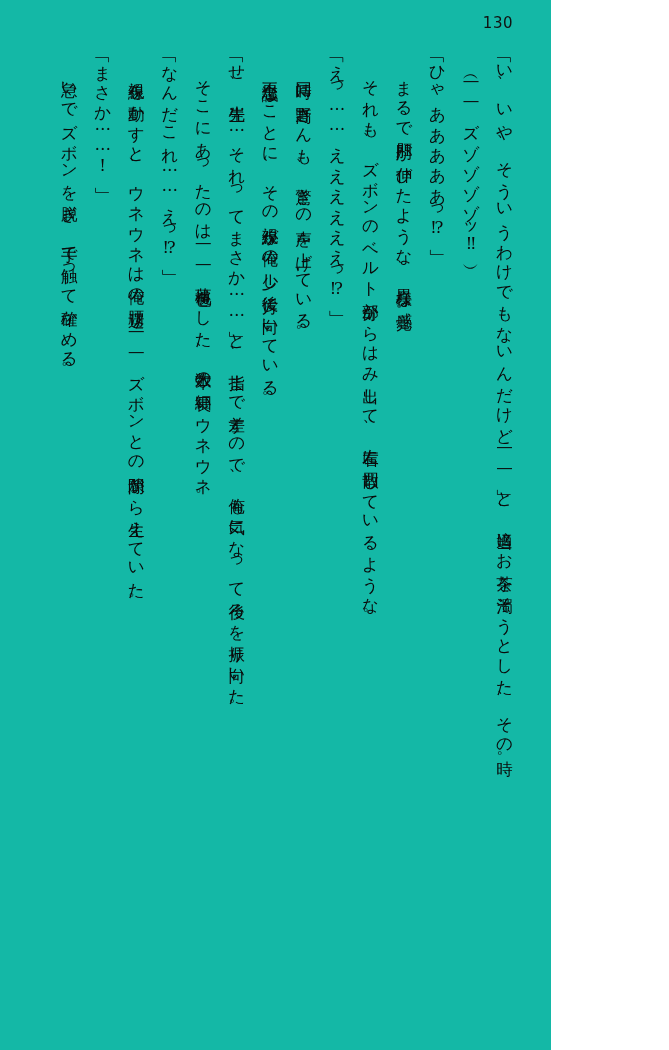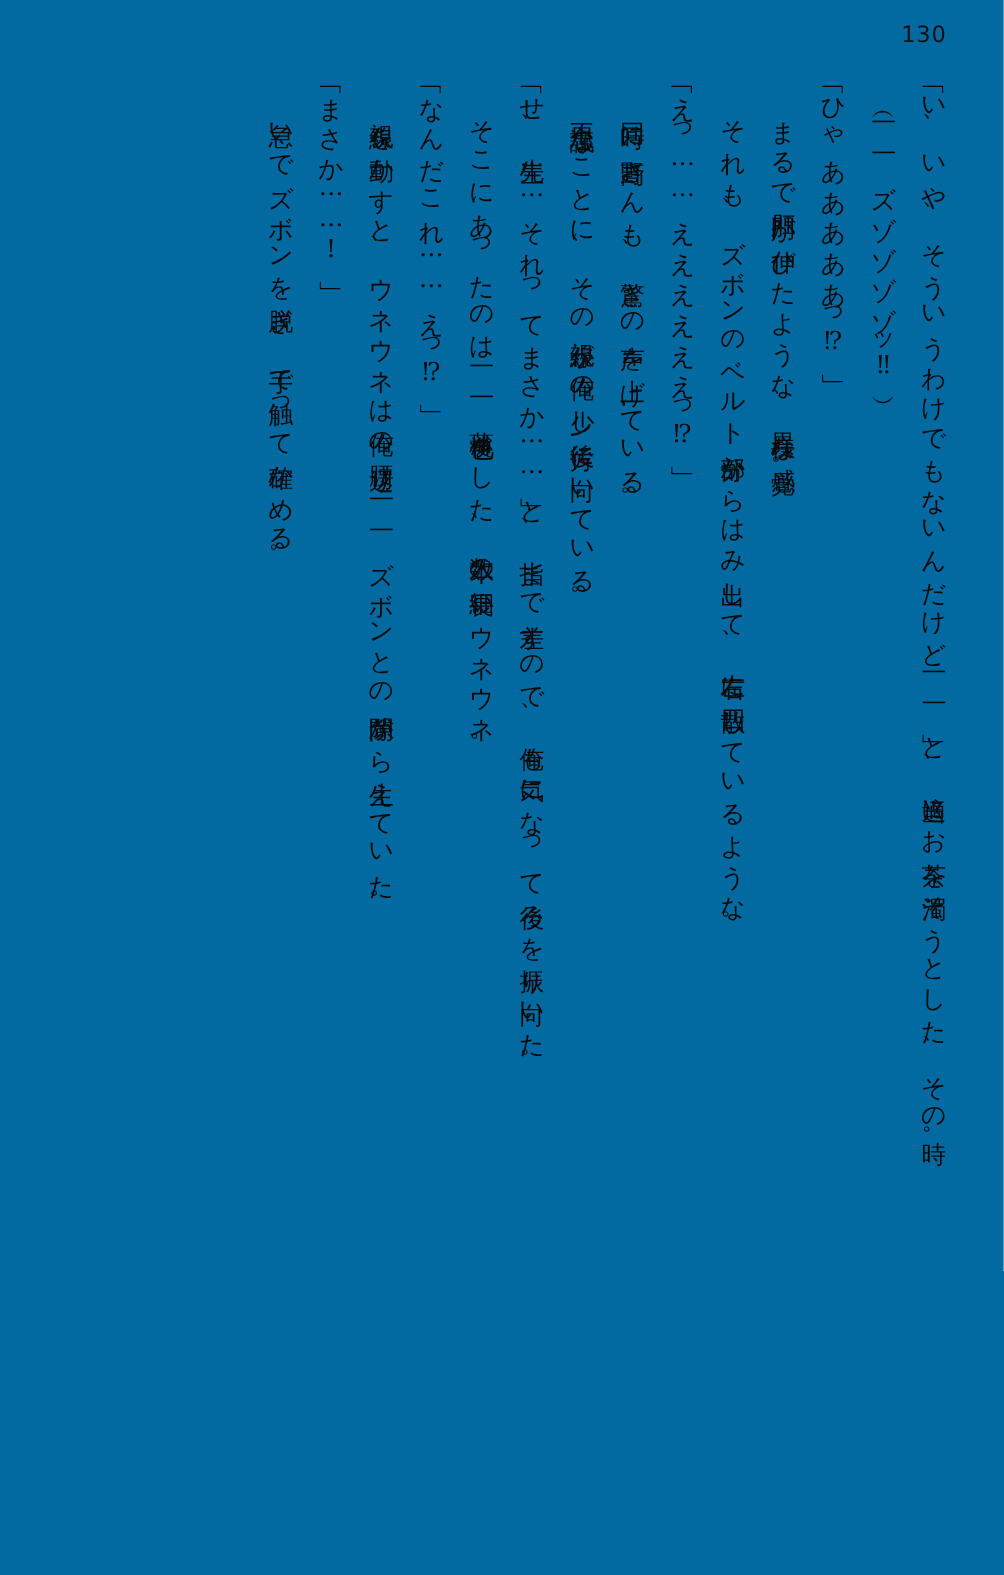--- a/index.html
+++ b/index.html
@@ -9,23 +9,23 @@
   }
   body {
     width: 669px;
     height: 1050px;
     overflow: hidden;
     font-family: "DejaVu Serif", "Liberation Serif", serif;
     color: #000000;
   }
   .page {
     position: relative;
-    width: 669px;
+    width: 551px;
     height: 1050px;
-    background: #0369a1;
+    background: #14b8a6;
     box-sizing: border-box;
   }
   .page-number {
     position: absolute;
     top: 14px;
     right: 38px;
     font-size: 15px;
     letter-spacing: 0.5px;
     font-family: "DejaVu Sans", "Liberation Sans", sans-serif;
     color: #111;

